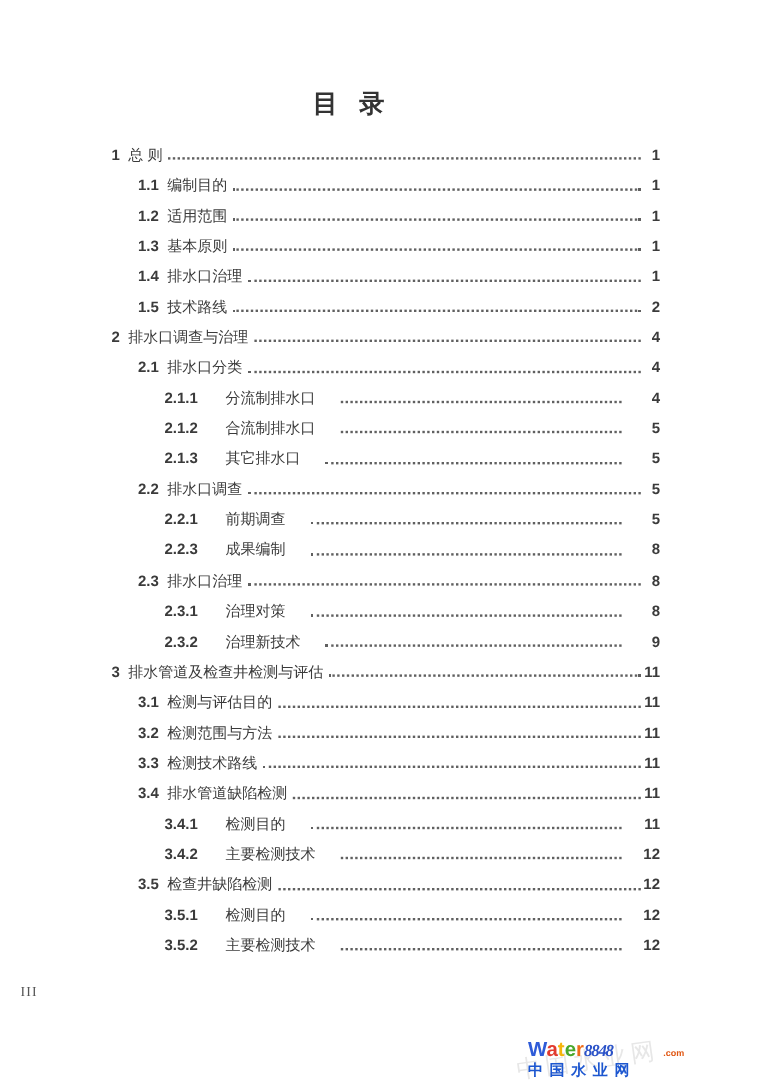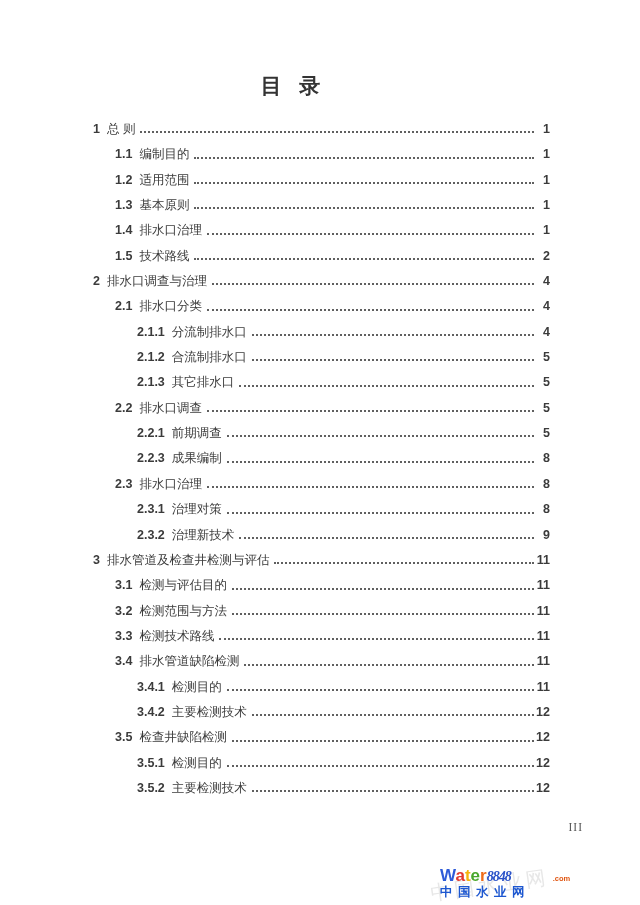--- a/index.html
+++ b/index.html
@@ -33,42 +33,43 @@
     color:#3b3b3b;
     line-height:25.35px;
   }
   .toc-row .num {
     font-weight:bold;
     margin-right:7px;
     white-space:pre;
   }
   .toc-row .label { white-space:pre; }
   .toc-row.l2 { padding-left:22px; }
-  .toc-row.l3 { padding-left:44px; }
+  .toc-row.l3 { padding-left:44px;gap:16px; }
   .leader {
     flex:1 1 auto;
     border-bottom:2px dotted #606060;
     align-self:flex-end;
     margin:0 2px 9px 5px;
     min-width:20px;
   }
   .pagenum {
     font-weight:bold;
     text-align:right;
     min-width:14px;
     white-space:nowrap;
   }
   .footer-pagenum {
     position:absolute;
     top:821px; left:0; right:0;
-    text-align:right;
+    text-align:left;
     font-family:"Liberation Serif", serif;
     font-size:11.5px;
     color:#555555;
     letter-spacing:1px;
+    padding-left:17px;
   }
   .watermark {
     position:absolute;
     right:1px; bottom:7px;
     width:146px;
     line-height:1;
   }
   .ghost {
     position:absolute;
     left:-6px; top:8px;

